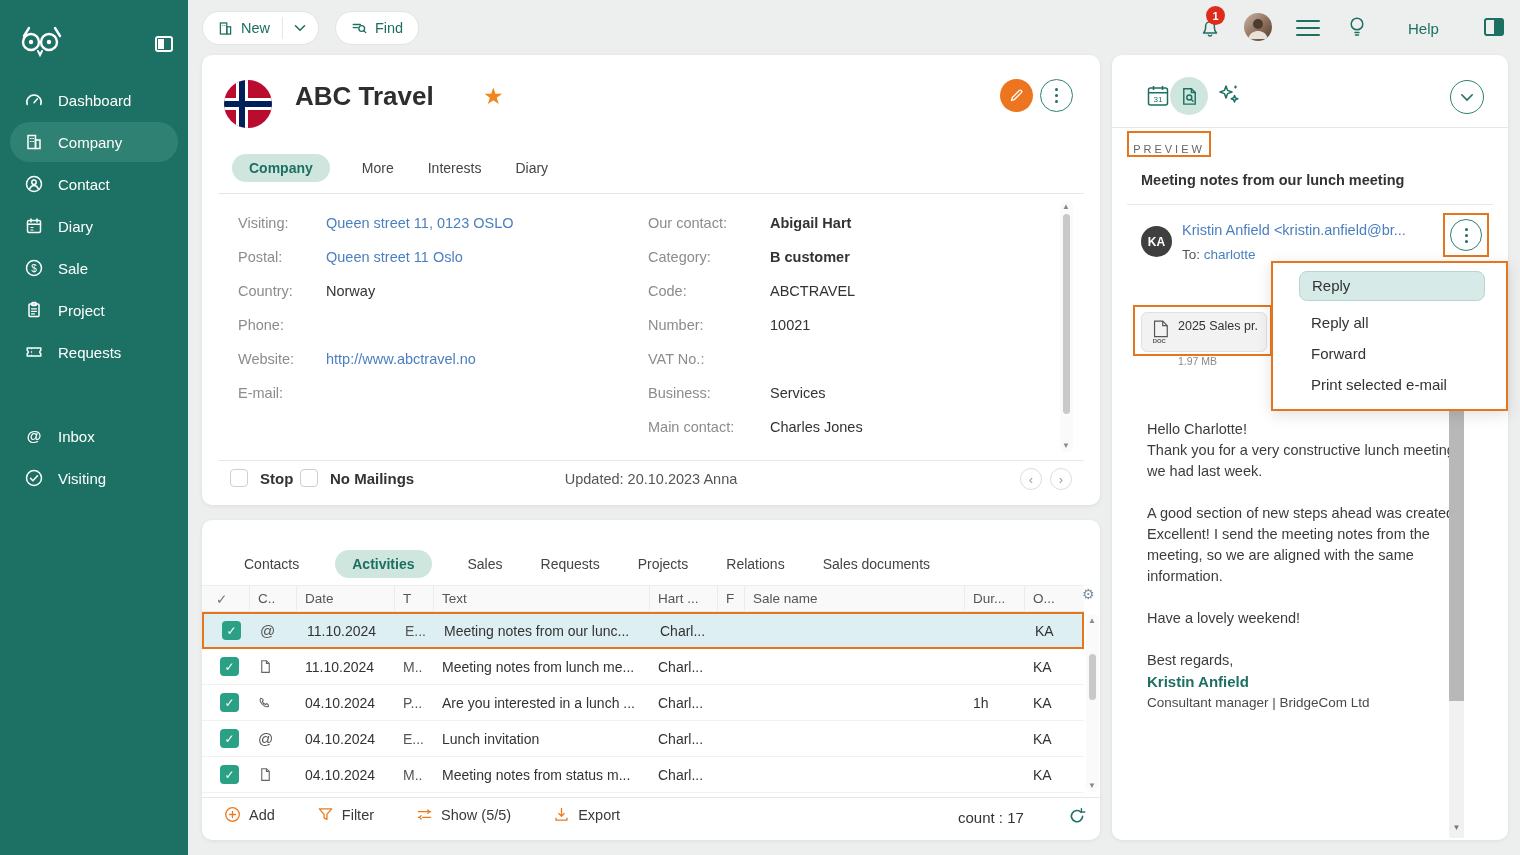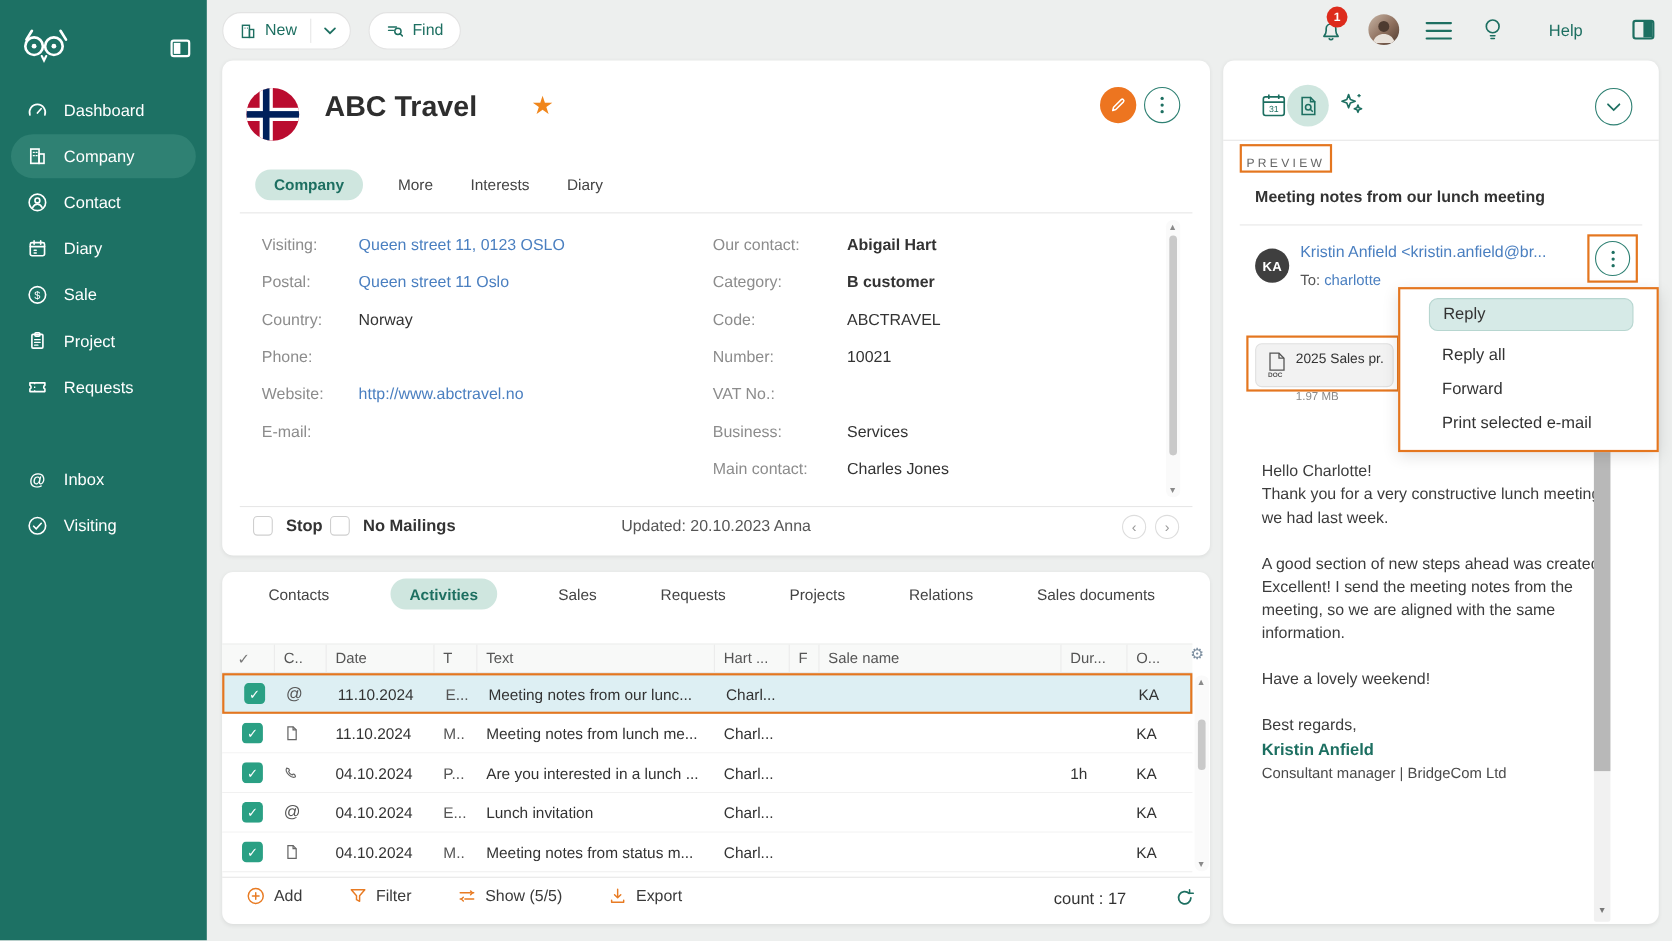--- a/index.html
+++ b/index.html
@@ -321,21 +321,21 @@
     <span class="chk abs" style="left:28px;top:414px;"></span>
     <span class="abs" style="left:58px;top:415px;font-size:15px;font-weight:600;color:#333;">Stop</span>
     <span class="chk abs" style="left:98px;top:414px;"></span>
     <span class="abs" style="left:128px;top:415px;font-size:15px;font-weight:600;color:#333;">No Mailings</span>
     <span class="abs" style="left:0;right:0;top:416px;text-align:center;font-size:14.5px;color:#555;">Updated: 20.10.2023 Anna</span>
     <span class="nav-circle abs" style="left:818px;top:413px;">‹</span>
     <span class="nav-circle abs" style="left:848px;top:413px;">›</span>
   </section>
 
   <section class="card" style="left:202px;top:520px;width:898px;height:320px;">
-    <div class="tabs-row" style="left:40px;top:6px;gap:54px;">
+    <div class="tabs-row" style="left:40px;top:30px;gap:34px;">
       <span class="tab-plain">Contacts</span>
       <span class="tab-pill">Activities</span>
       <span class="tab-plain">Sales</span>
       <span class="tab-plain">Requests</span>
       <span class="tab-plain">Projects</span>
       <span class="tab-plain">Relations</span>
       <span class="tab-plain">Sales documents</span>
     </div>
 
     <div class="grid-head">

